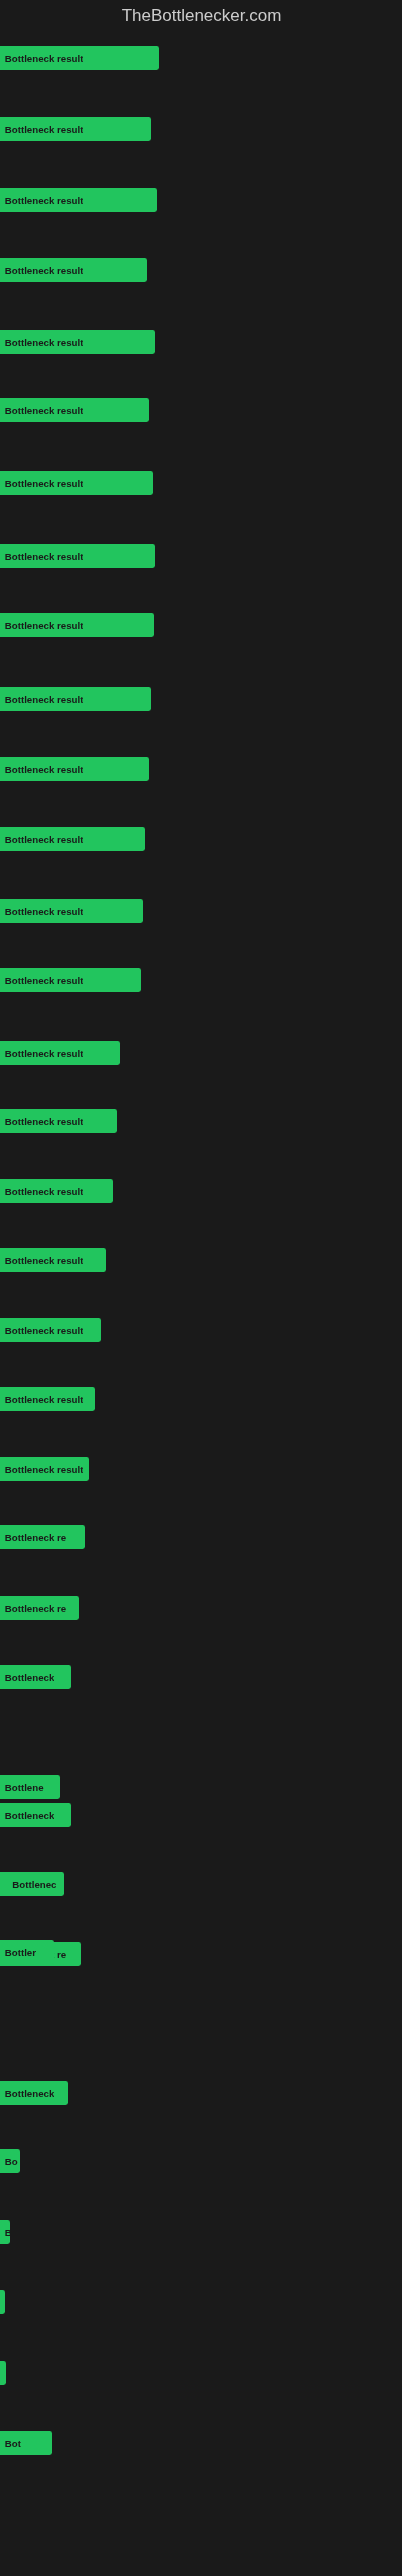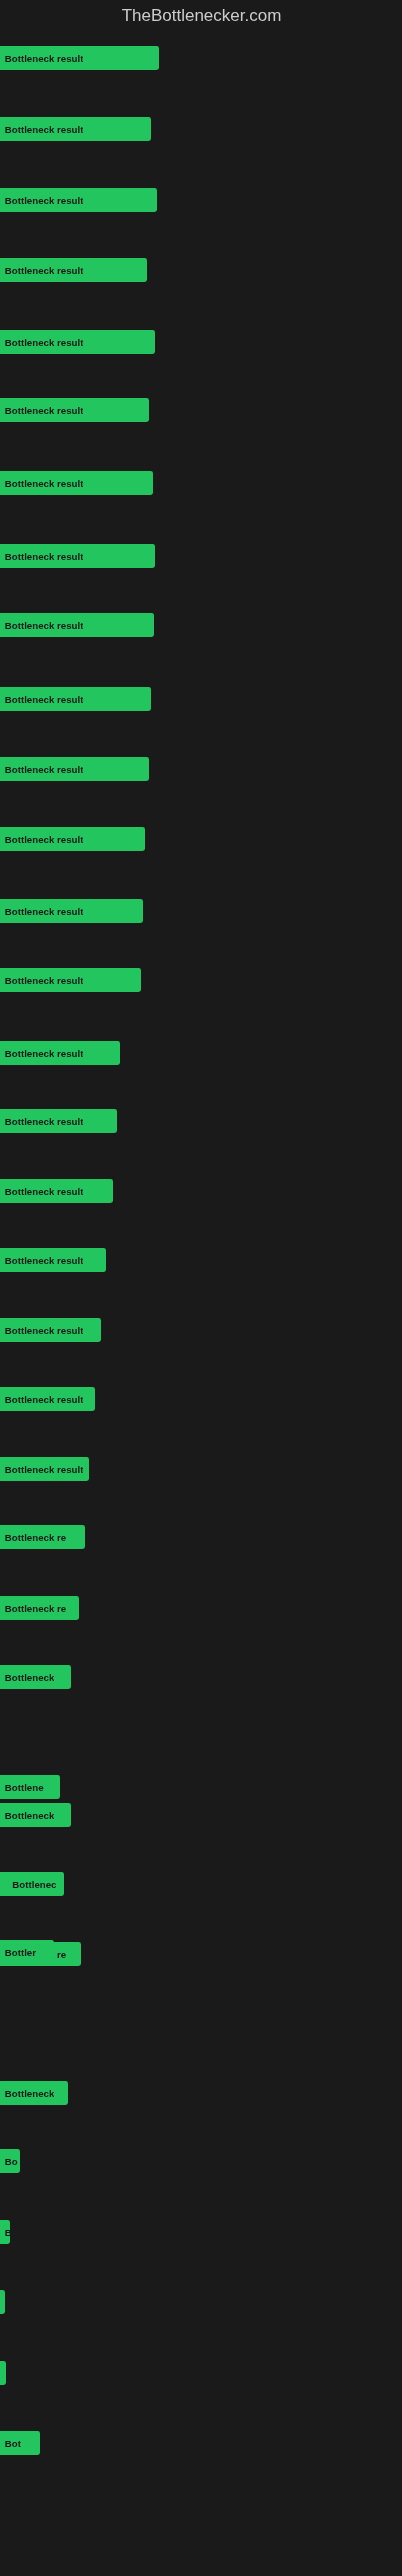--- a/index.html
+++ b/index.html
@@ -140,17 +140,17 @@
     </div>
     <div class="bottleneck-bar" style="top: 2220px; width: 9.7px;">
       <span>B</span>
     </div>
     <div class="bottleneck-bar" style="top: 2290px; width: 3.2px;">
       <span></span>
     </div>
     <div class="bottleneck-bar" style="top: 2361px; width: 6.4px;">
       <span></span>
     </div>
-    <div class="bottleneck-bar" style="top: 2431px; width: 40px;">
+    <div class="bottleneck-bar" style="top: 2431px; width: 52px;">
       <span>Bot</span>
     </div>
   </div>
 
 
 </body></html>

